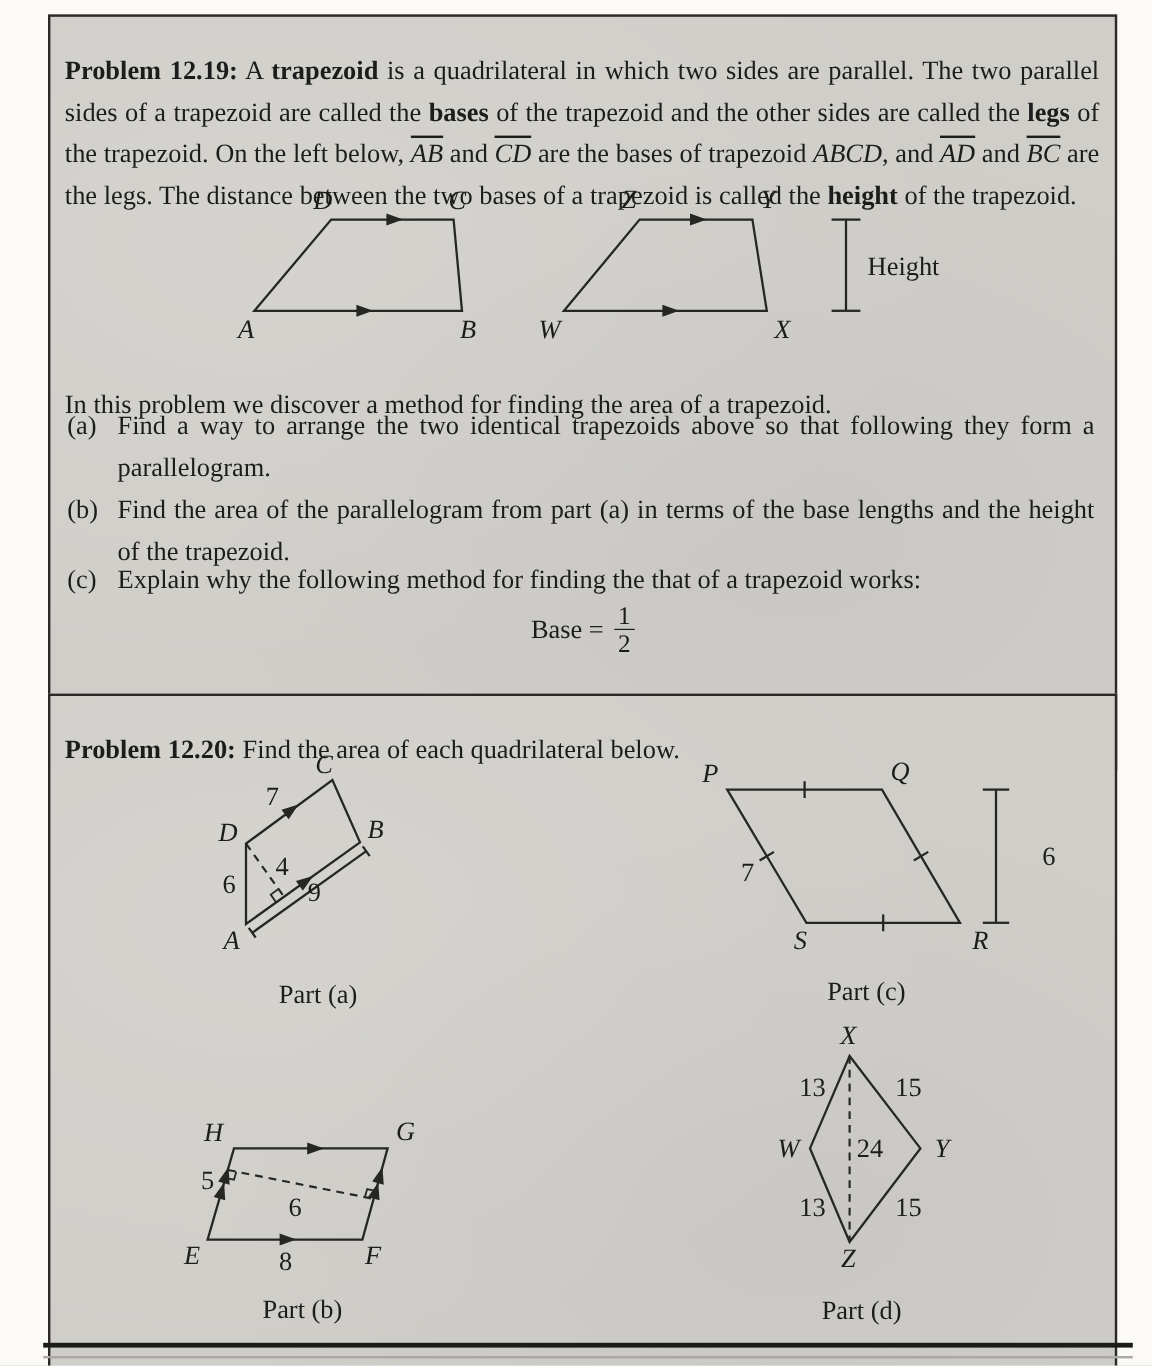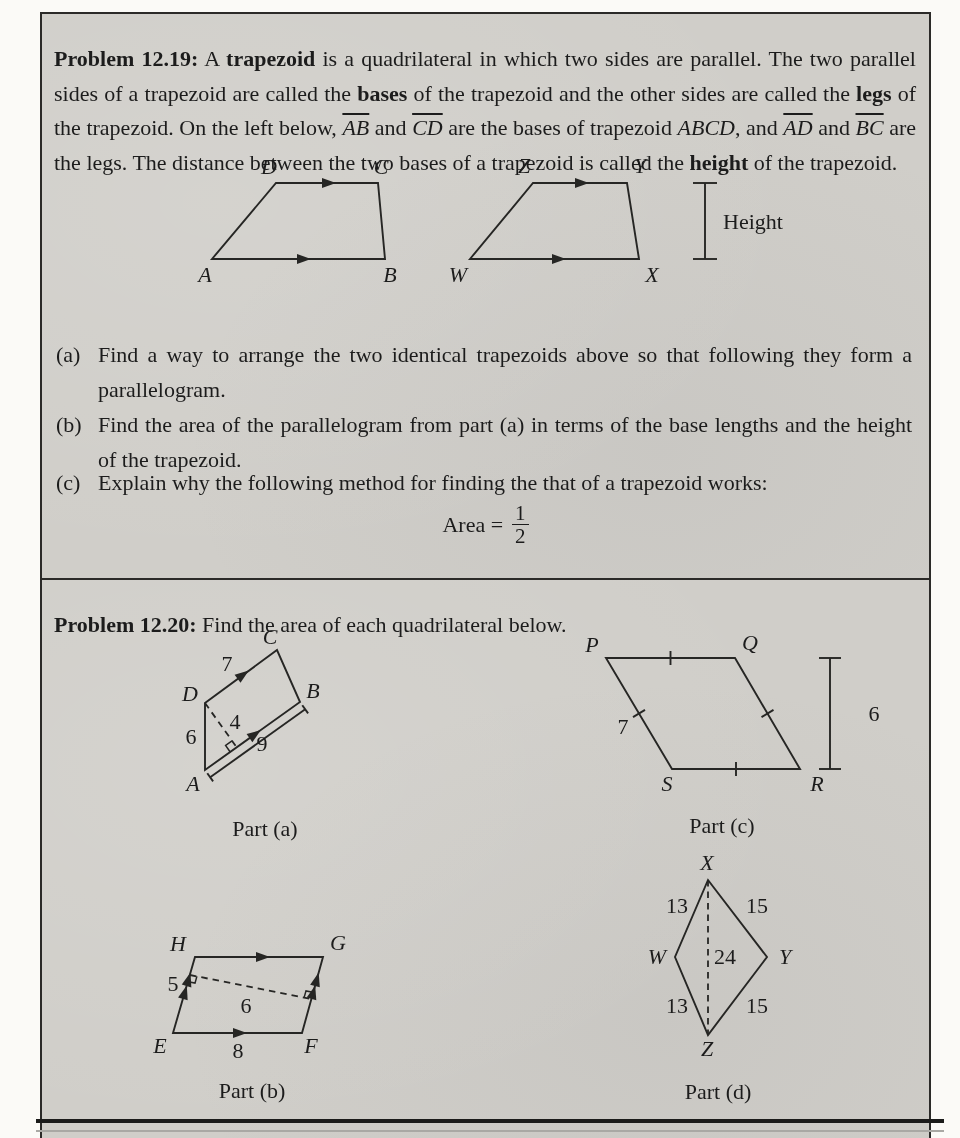--- a/index.html
+++ b/index.html
@@ -74,36 +74,37 @@
     <text class="vlabel" x="404" y="27" text-anchor="middle">Z</text>
 
     <g>
       <line class="ln" x1="585" y1="37" x2="585" y2="113"></line>
       <line class="ln" x1="573" y1="37" x2="597" y2="37"></line>
       <line class="ln" x1="573" y1="113" x2="597" y2="113"></line>
     </g>
     <text x="603" y="83">Height</text>
   </svg>
 
+  <p class="para" style="top:284px;">In this problem we discover a method for finding the area of a trapezoid.</p>
 
   <div class="list-item" style="top:324px;">
     <span class="marker">(a)</span>
     <span class="itext">Find a way to arrange the two identical trapezoids above so that following they form a parallelogram.</span>
   </div>
   <div class="list-item" style="top:394px;">
     <span class="marker">(b)</span>
     <span class="itext">Find the area of the parallelogram from part (a) in terms of the base lengths and the height of the trapezoid.</span>
   </div>
   <div class="list-item" style="top:452px;">
     <span class="marker">(c)</span>
     <span class="itext">Explain why the following method for finding the that of a trapezoid works:</span>
   </div>
 
   <div class="formula">
-    <span>Area =</span>
+    <span>Base =</span>
     <span class="frac">
         <span class="num">1</span>
         <span class="den">2</span>
       </span>
   </div>
 </div>
 
 <div class="problem-box" id="box-1220">
 
   <p class="para" style="top:6px;"><span class="rt-b">Problem 12.20:</span><span> Find the area of each quadrilateral below.</span></p>

